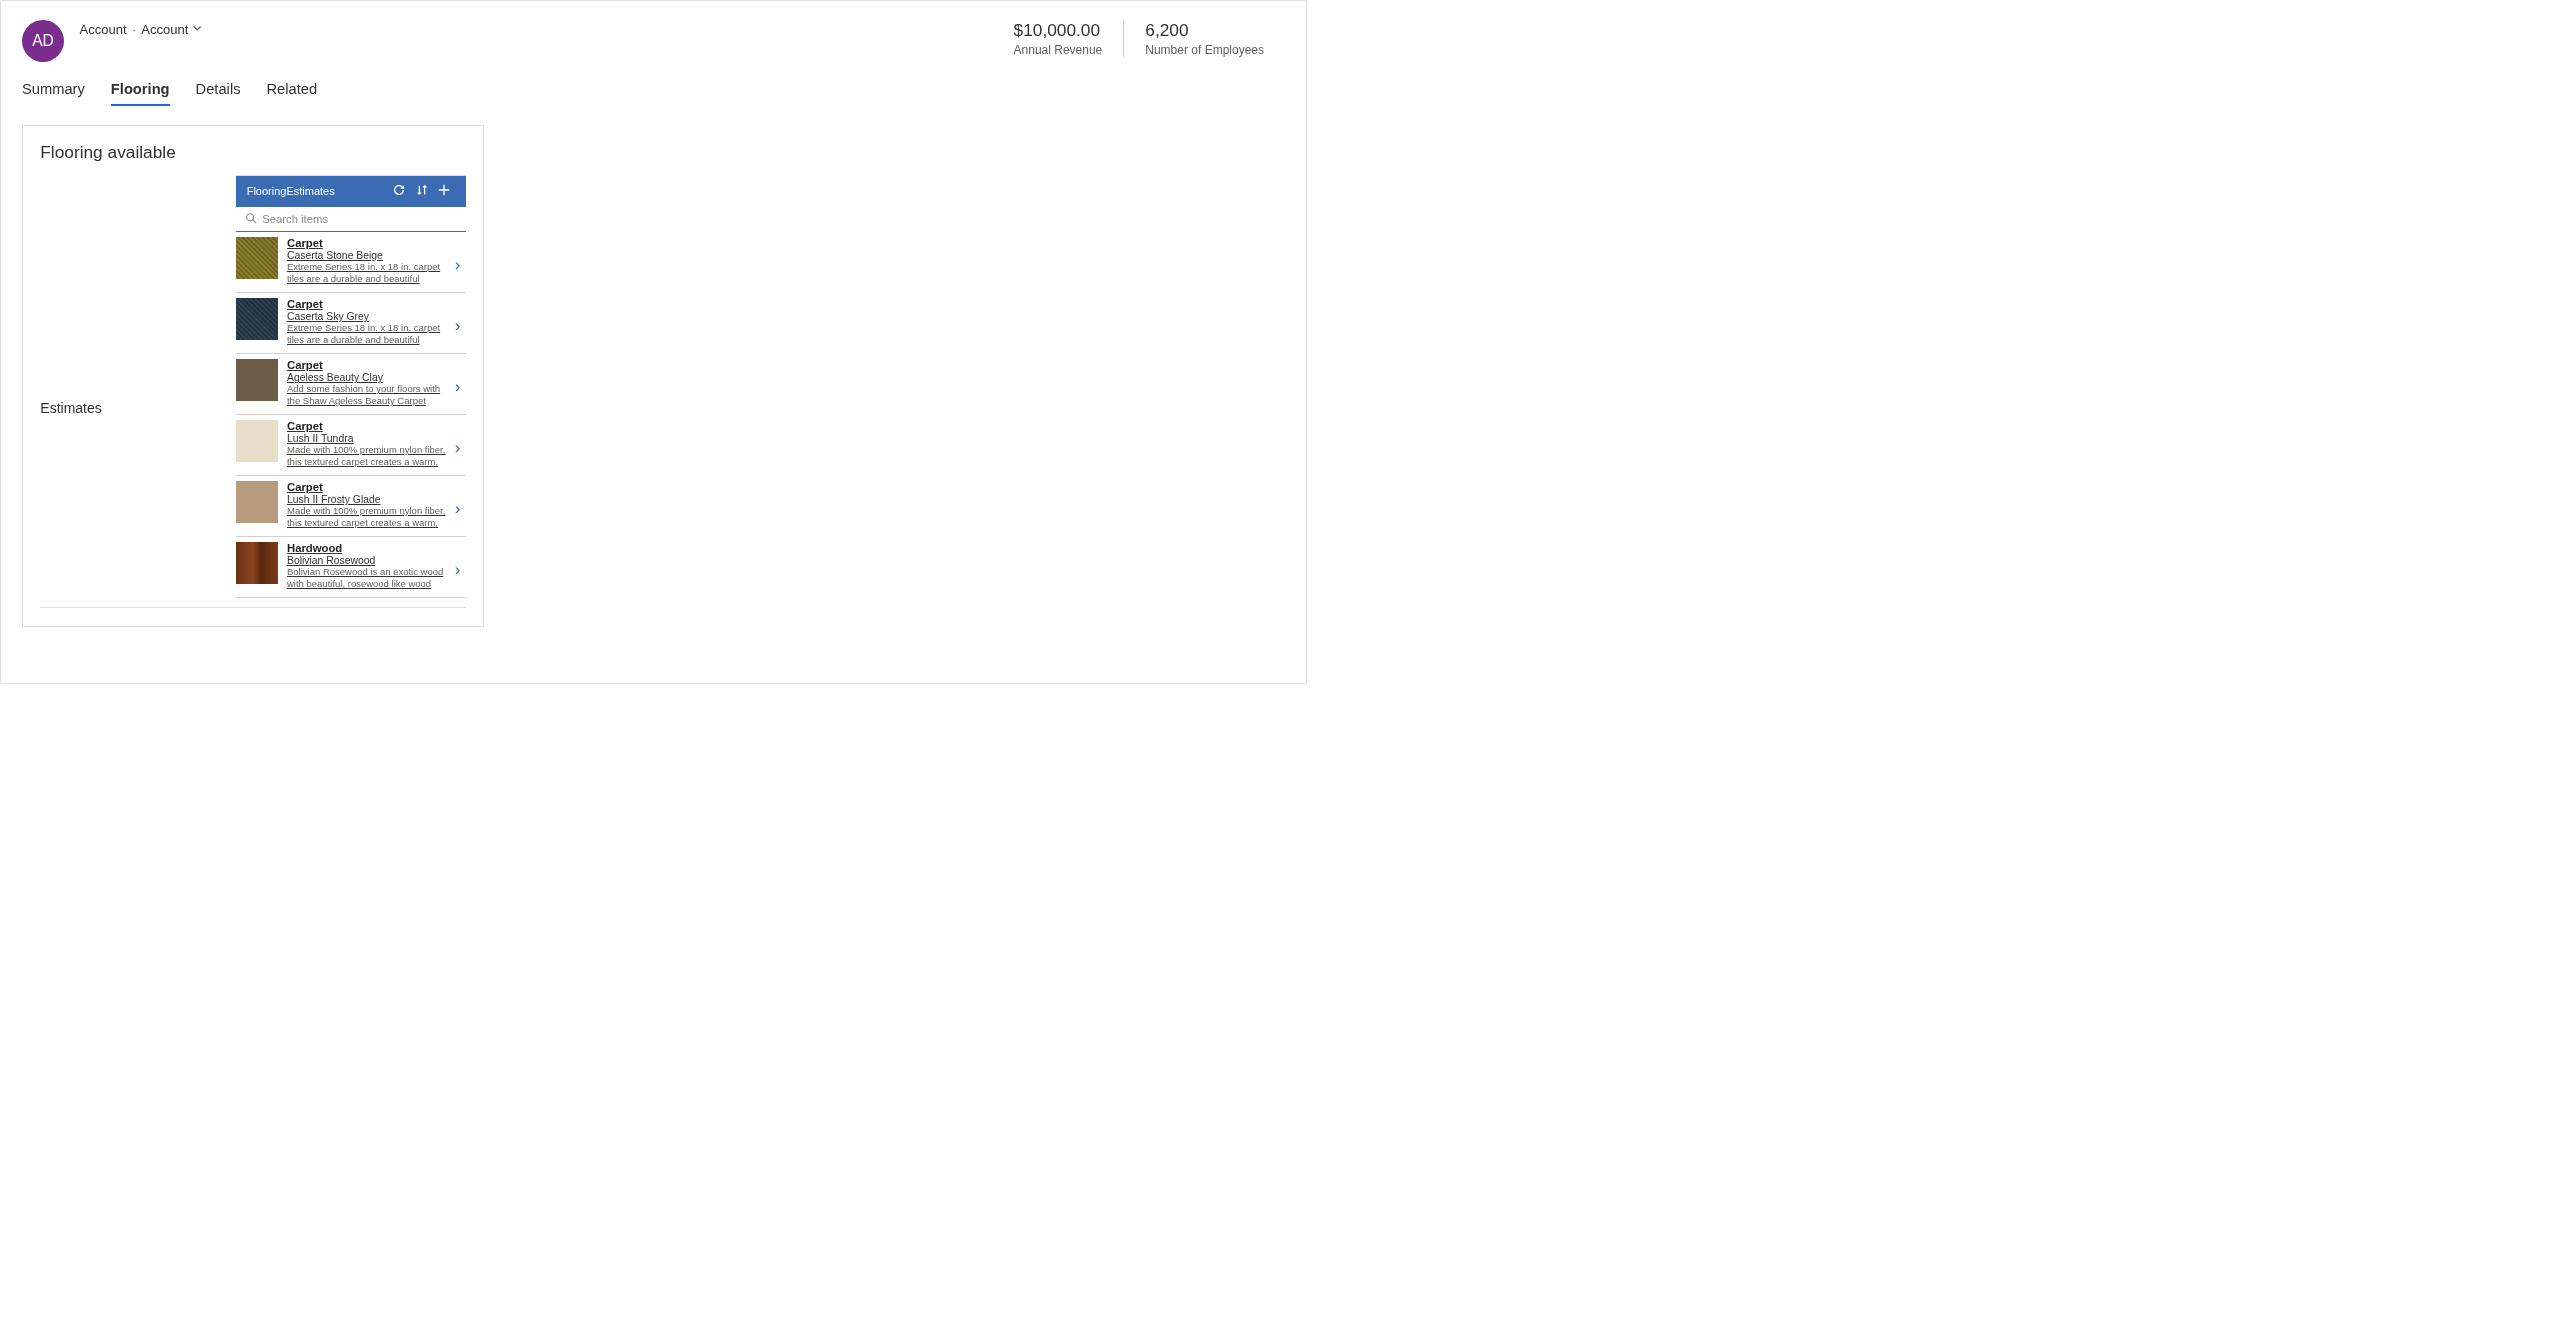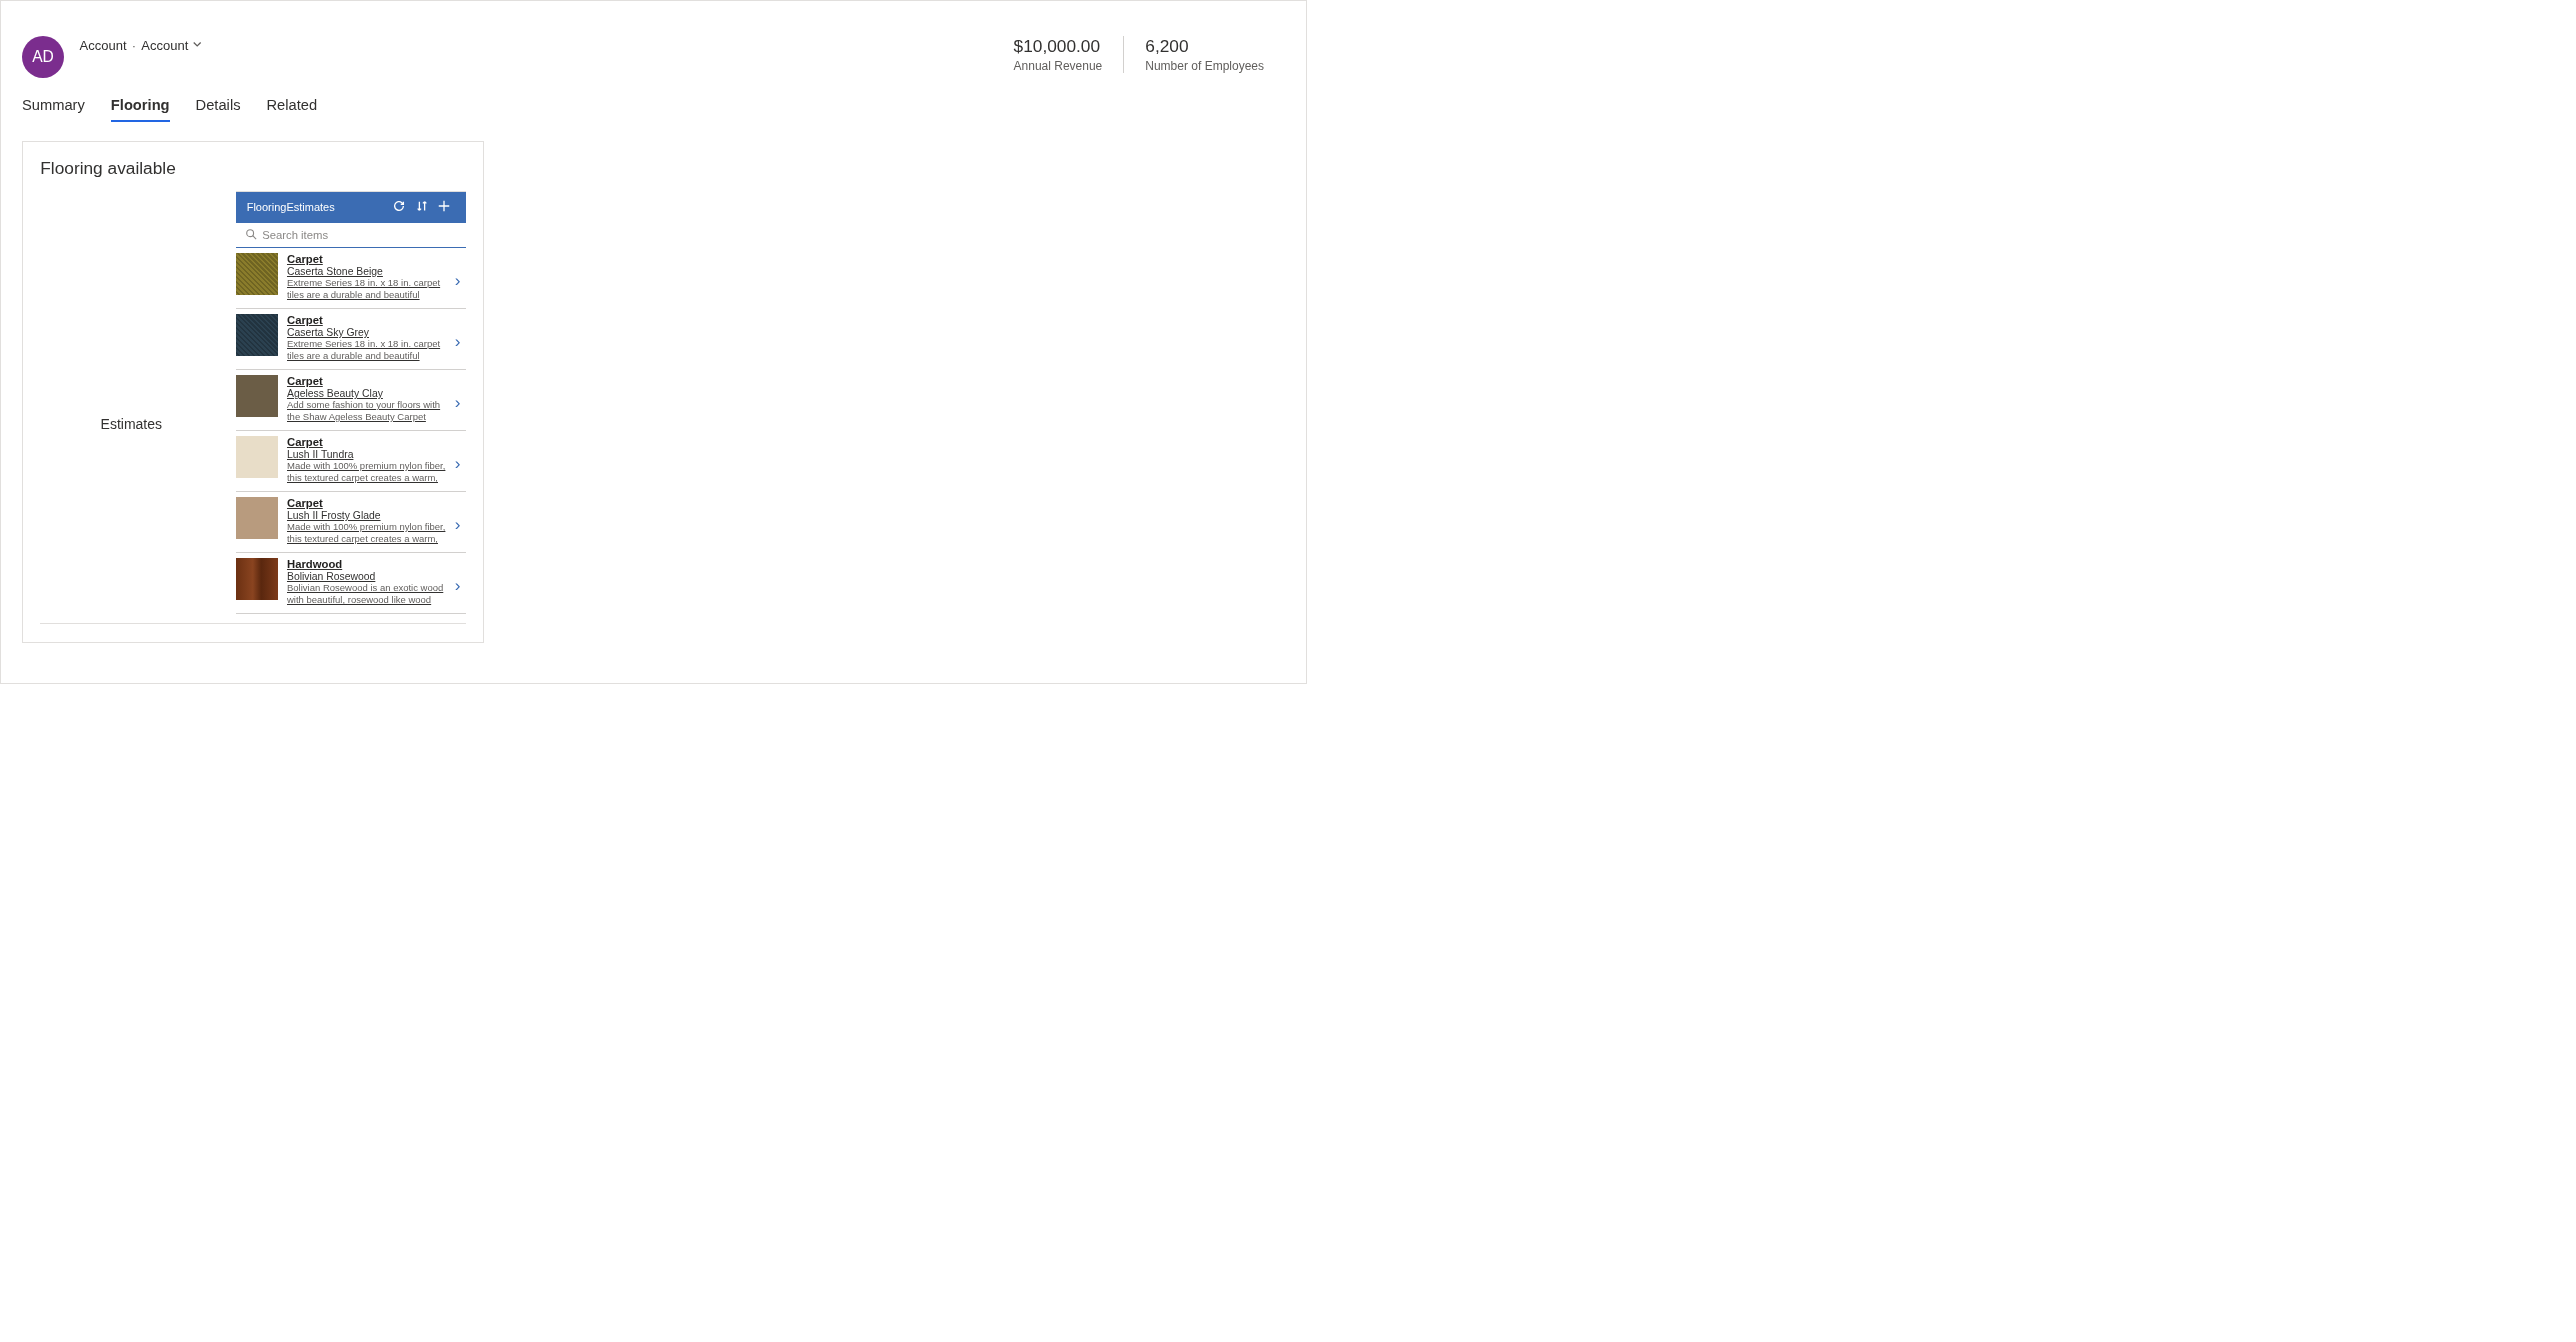--- a/index.html
+++ b/index.html
@@ -14,21 +14,20 @@
     width: 1307px;
     height: 684px;
     overflow: hidden;
     position: relative;
     background: #fff;
   }
   .header {
     display: flex;
     align-items: flex-start;
     padding: 19px 21px 0 21px;
-    margin-top: 16px;
   }
   .avatar {
     width: 42px; height: 42px;
     border-radius: 50%;
     background: #7b2d8e;
     color: #fff;
     display: flex; align-items: center; justify-content: center;
     font-size: 15.6px;
     margin-right: 15.6px;
     flex-shrink: 0;
@@ -86,21 +85,20 @@
     gap: 14px;
     align-items: flex-start;
     height: calc(100% - 35px);
     border-bottom: 0.9px solid #e1dfdd;
   }
   .estimates-label {
     width: 182px;
     font-size: 14px;
     color: #323130;
     padding-top: 225px;
-    text-align: center;
   }
 
   .list-app {
     flex: 1;
     border-top: 0.9px solid #e1dfdd;
     display: flex;
     flex-direction: column;
     height: 100%;
   }
   .list-toolbar {

